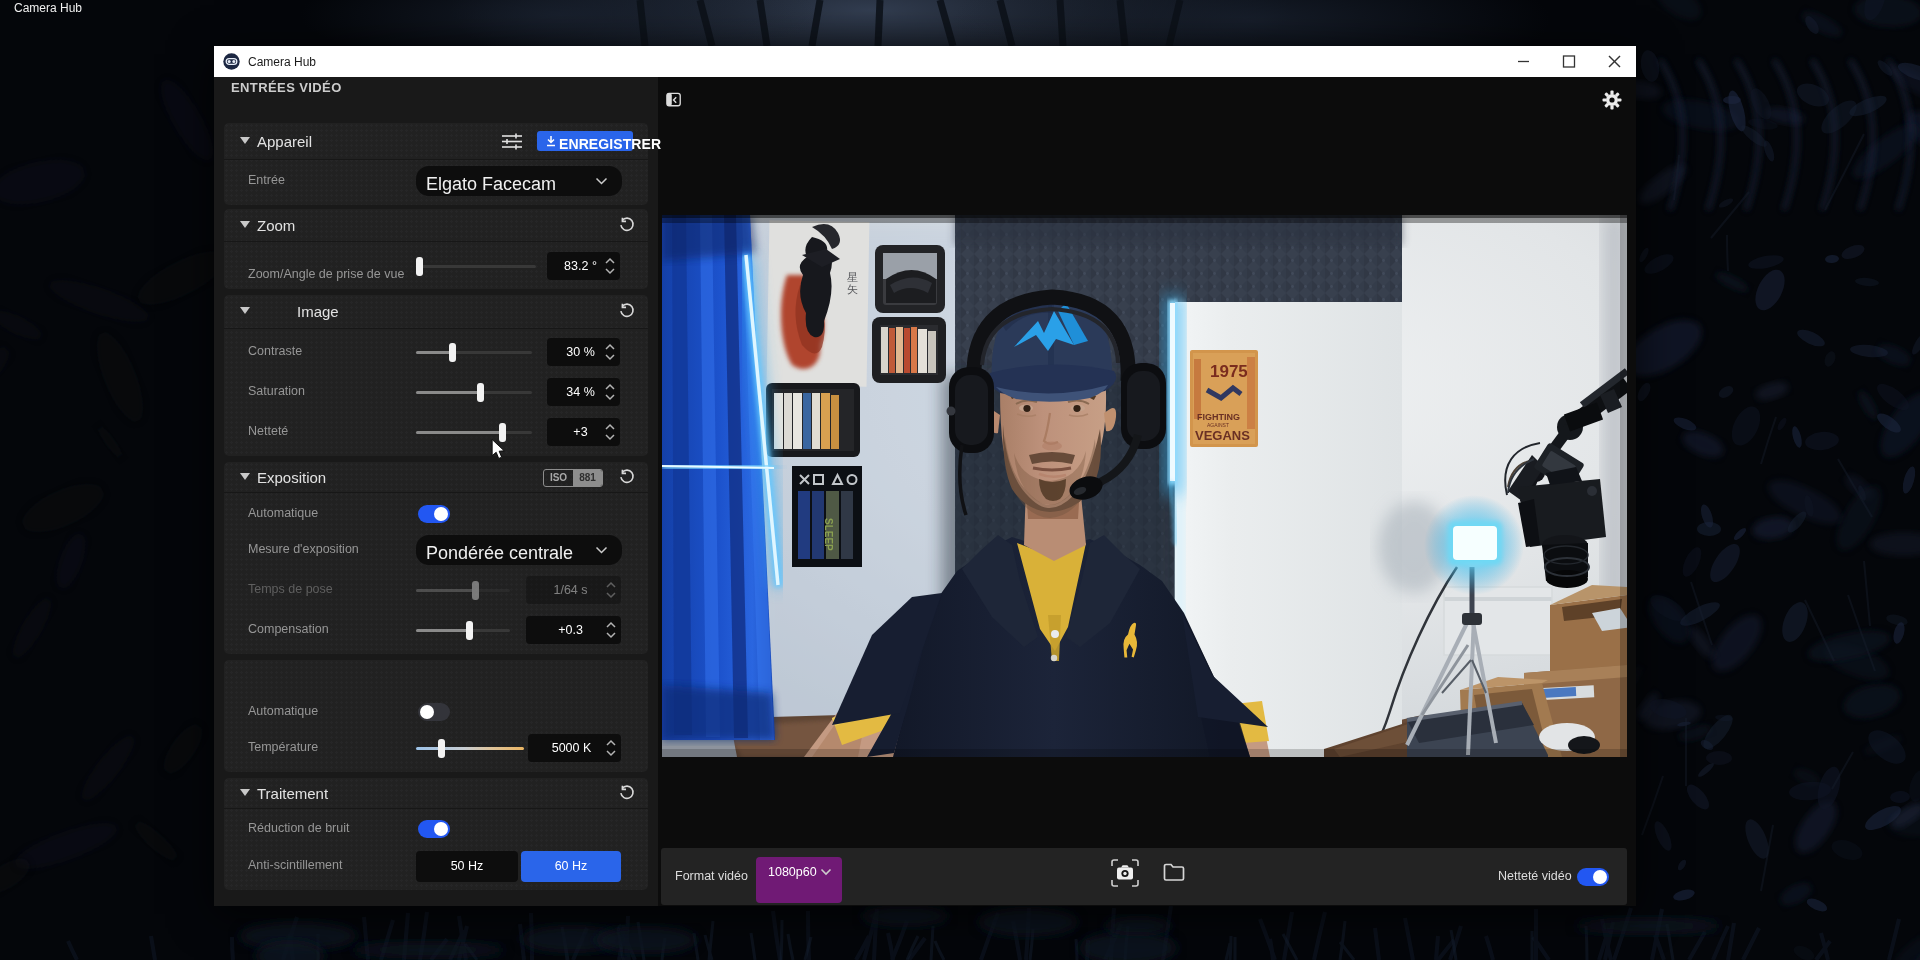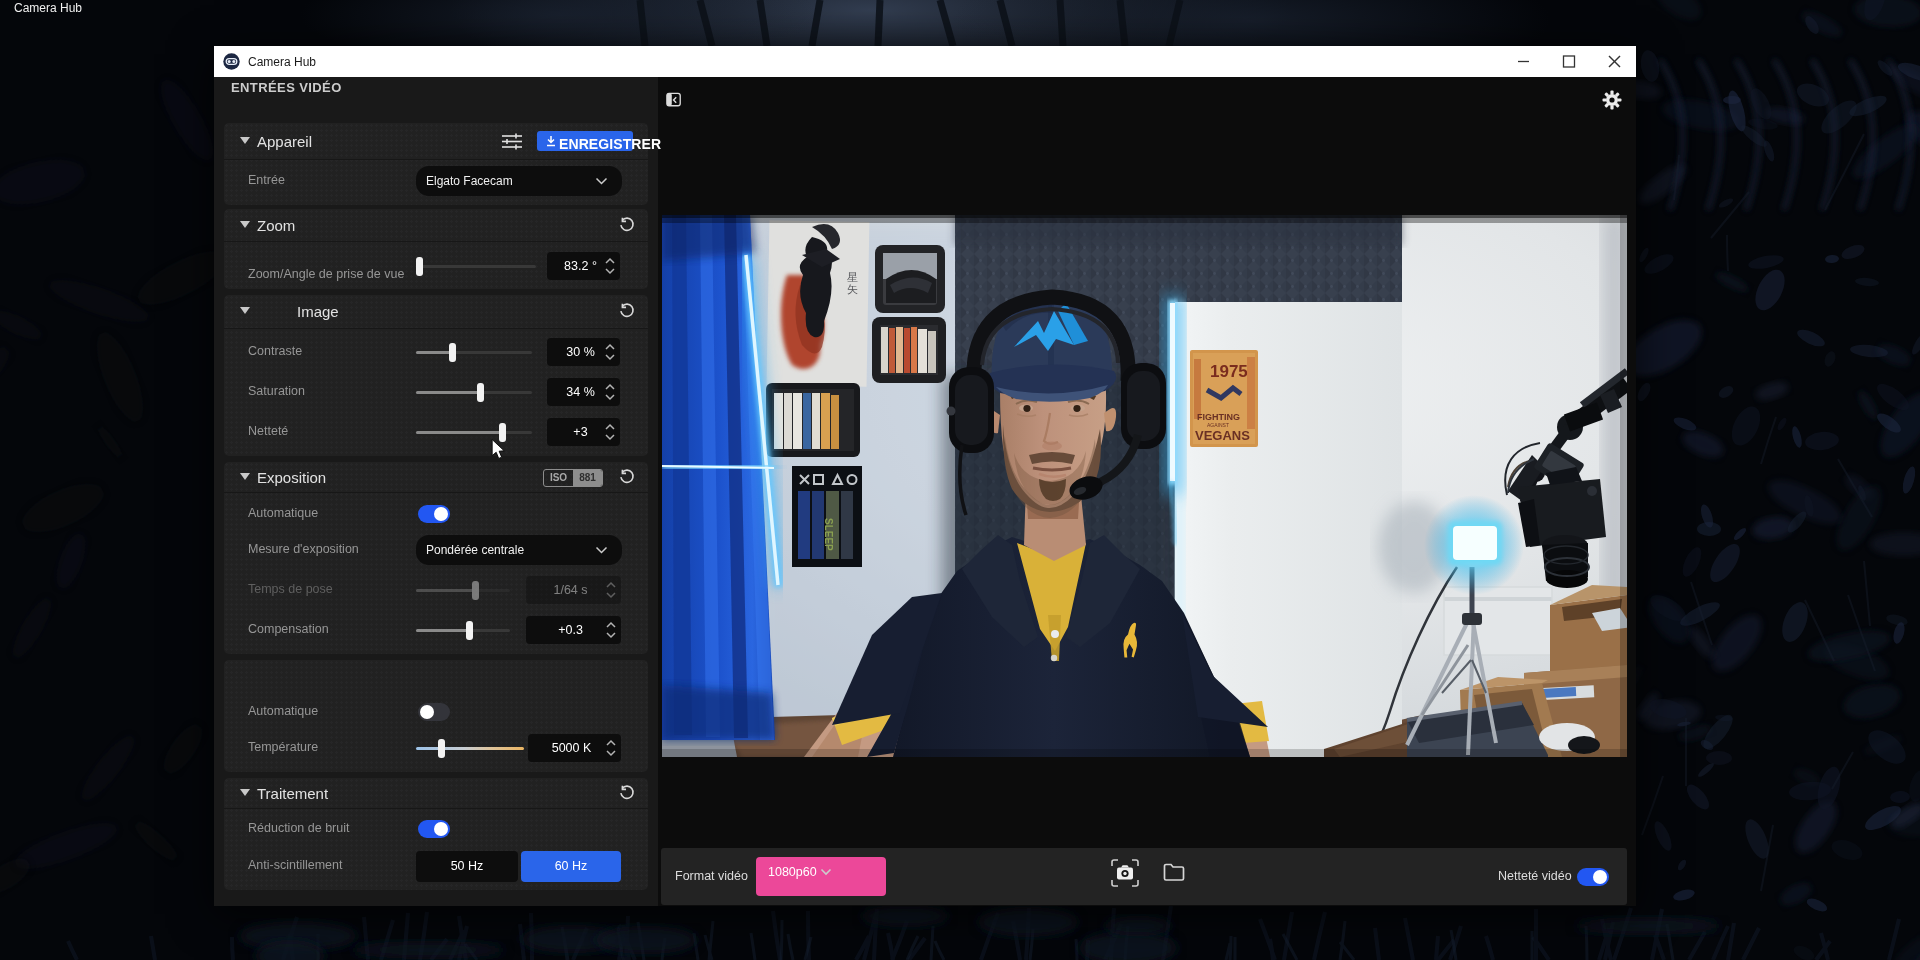--- a/index.html
+++ b/index.html
@@ -14,21 +14,21 @@
 .bhead{position:absolute;left:0;top:0;width:100%;border-bottom:1px solid #171717;}
 .btitle{position:absolute;left:33px;font-size:15px;color:#e2e2e2;}
 .tri{position:absolute;left:16px;width:0;height:0;border-left:5px solid transparent;border-right:5px solid transparent;border-top:7px solid #c8c8c8;}
 .lbl{position:absolute;left:34px;font-size:12.5px;color:#969696;}
 .track{position:absolute;height:3px;border-radius:2px;background:#383838;}
 .fill{position:absolute;left:0;top:0;height:3px;border-radius:2px;background:#8a8a8a;}
 .handle{position:absolute;top:-8px;width:7px;height:19px;border-radius:3px;background:#f2f2f2;}
 .vbox{position:absolute;height:28px;background:#0d0d0d;border-radius:4px;color:#fff;font-size:12.5px;}
 .vtxt{position:absolute;left:0;right:14px;top:7px;text-align:center;padding-left:8px;}
 .spin{position:absolute;right:3px;top:3px;}
-.drop{position:absolute;height:30px;background:#0d0d0d;border-radius:13px;color:#f0f0f0;font-size:12px;text-align:right;}
+.drop{position:absolute;height:30px;background:#0d0d0d;border-radius:13px;color:#f0f0f0;font-size:18px;text-align:right;}
 .dtxt{position:absolute;left:10px;top:8px;}
 .tog{position:absolute;width:32px;height:18px;border-radius:9px;}
 .tog .kn{position:absolute;top:2px;width:14px;height:14px;border-radius:7px;background:#fff;}
 .ton{background:#2257f2;}.ton .kn{left:16px;}
 .toff{background:#33343a;}.toff .kn{left:2px;}
 .rst{position:absolute;right:13px;}
 .dim{opacity:.42;}
 #bbar{position:absolute;left:447px;top:802px;width:966px;height:57px;background:#232323;border-radius:3px;color:#dcdcdc;font-size:12.5px;}
 #vid{position:absolute;left:448px;top:169px;width:965px;height:542px;}
 </style></head>
@@ -826,21 +826,21 @@
 <ellipse cx="424" cy="273" rx="17" ry="11" fill="#0b0c0e" transform="rotate(-18 424 273)"></ellipse>
 <ellipse cx="418" cy="276" rx="6.5" ry="3.5" fill="#26292e" transform="rotate(-20 418 276)"></ellipse>
 <path d="M300 230 q-6 40 4 70" stroke="#101114" stroke-width="3.5" fill="none"></path>
 <rect x="0" y="0" width="965" height="8" fill="#000" opacity="0.35"></rect>
 <rect x="0" y="0" width="965" height="3" fill="#000" opacity="0.5"></rect>
 <rect x="0" y="534" width="965" height="8" fill="#000" opacity="0.18"></rect>
 <rect x="958" y="0" width="7" height="542" fill="#000" opacity="0.22"></rect>
   </svg>
   <div id="bbar">
     <div class="abs" style="left:14px;top:21px;">Format vidéo</div>
-    <div class="abs" style="left:95px;top:9px;width:86px;height:39px;background:#ec4899;border-radius:4px;padding-left:44px;">
+    <div class="abs" style="left:95px;top:9px;width:86px;height:46px;background:#701a75;border-radius:4px;">
       <div class="abs" style="left:12px;top:8px;color:#fff;">1080p60</div>
       <svg class="abs" style="left:64px;top:11px" width="12" height="8" viewBox="0 0 12 8">
           <path d="M1.5 1.5 L6 6 L10.5 1.5" fill="none" stroke="#ccc" stroke-width="1.6"></path>
         </svg>
     </div>
     <svg class="abs" style="left:449px;top:10px" width="30" height="30" viewBox="0 0 30 30">
       <path d="M2 8 v-4 a2 2 0 0 1 2-2 h4 M22 2 h4 a2 2 0 0 1 2 2 v4 M28 22 v4 a2 2 0 0 1-2 2 h-4 M8 28 H4 a2 2 0 0 1-2-2 v-4" fill="none" stroke="#cfcfcf" stroke-width="1.6"></path>
       <rect x="7" y="9.5" width="16" height="12" rx="2" fill="#efefef"></rect>
       <path d="M11 9.5 l1.6-2.3 h4.8 L19 9.5z" fill="#efefef"></path>
       <circle cx="15" cy="15.5" r="3.6" fill="#161616"></circle>

